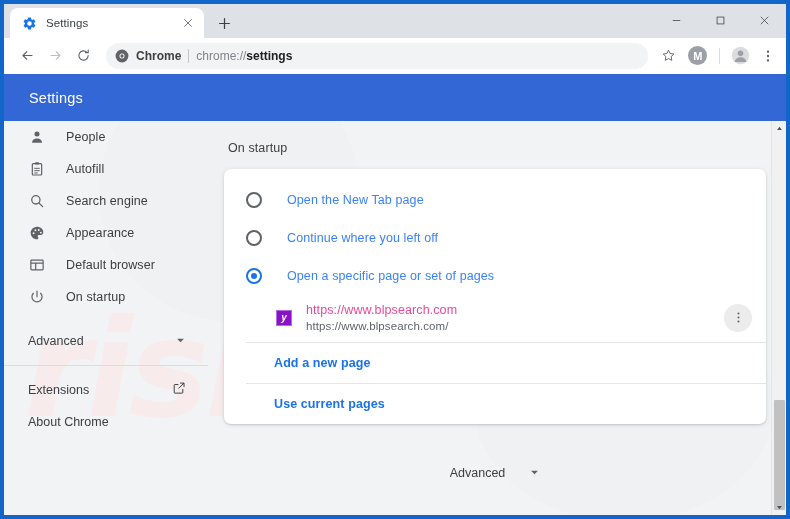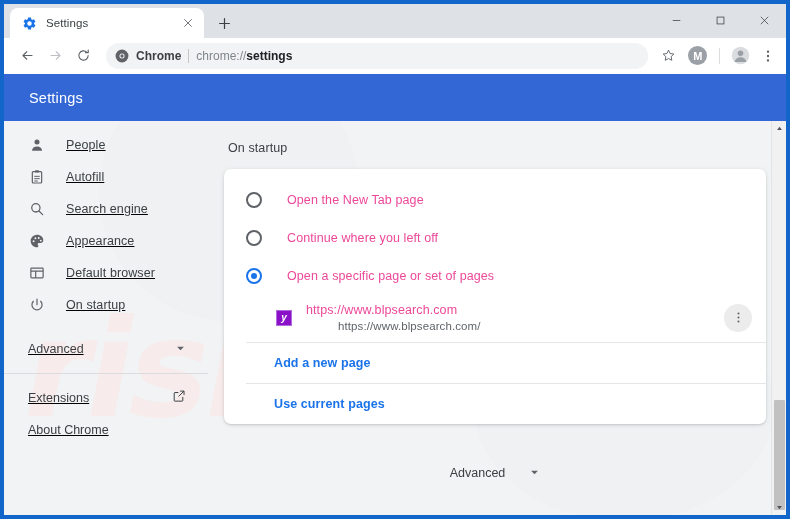--- a/index.html
+++ b/index.html
@@ -234,22 +234,20 @@
     opacity: .75;
   }
 
   
   #sidebar {
     position: relative;
     z-index: 1;
     width: 204px;
     flex: 0 0 204px;
     background: transparent;
-    padding-top: 8px;
-    text-decoration: underline;
   }
   .side-item {
     height: 32px;
     display: flex;
     align-items: center;
     padding-left: 24px;
     gap: 20px;
     color: #3c4043;
   }
   .side-item .s-icon {
@@ -333,21 +331,21 @@
   .radio.checked::after {
     content: "";
     position: absolute;
     left: 3px; top: 3px;
     width: 6px; height: 6px;
     border-radius: 50%;
     background: #1a73e8;
   }
   .radio-label {
     font-size: 12.5px;
-    color: #ec4899;
+    color: #3b82f6;
     letter-spacing: .1px;
   }
 
   #url-row {
     display: flex;
     align-items: center;
     padding: 8px 14px 10px 52px;
     gap: 14px;
   }
   #favicon {
@@ -368,21 +366,20 @@
     color: #ec4899;
     white-space: nowrap; overflow: hidden; text-overflow: ellipsis;
     letter-spacing: .1px;
   }
   #url-sub {
     font-size: 11.5px;
     color: #5f6368;
     margin-top: 3px;
     white-space: nowrap; overflow: hidden; text-overflow: ellipsis;
     letter-spacing: .1px;
-    margin-left: 32px;
   }
   #url-menu-btn {
     width: 28px; height: 28px;
     flex: 0 0 28px;
     border-radius: 50%;
     background: #ececec;
     display: flex; align-items: center; justify-content: center;
   }
   .card-divider {
     height: 1px;

